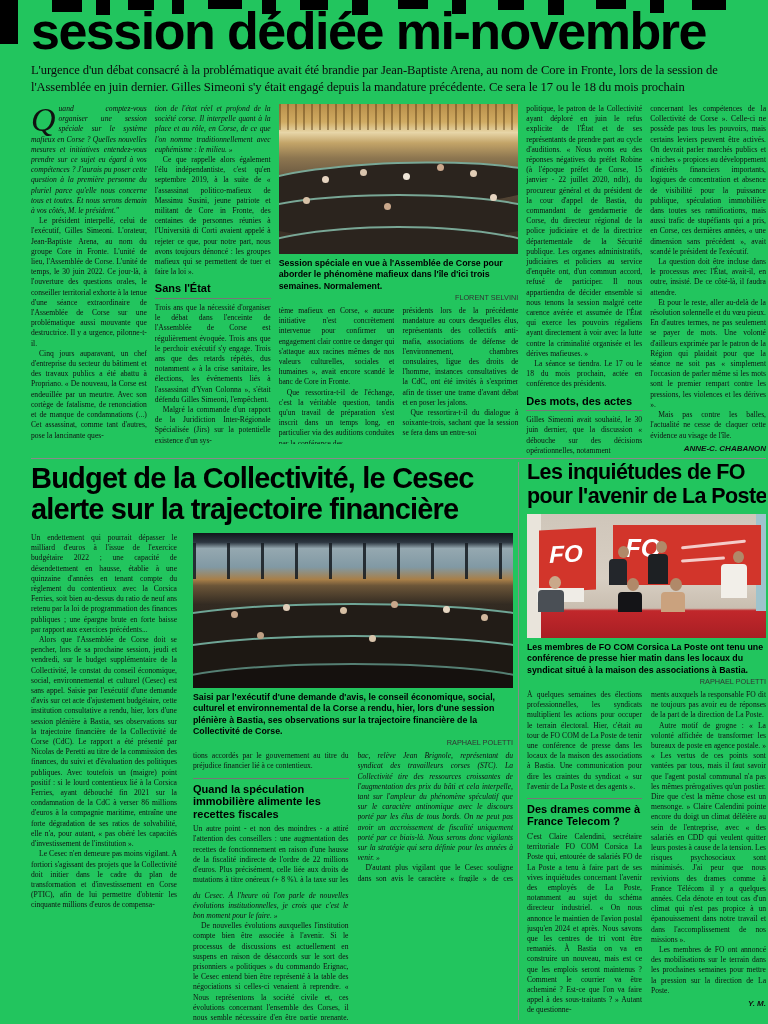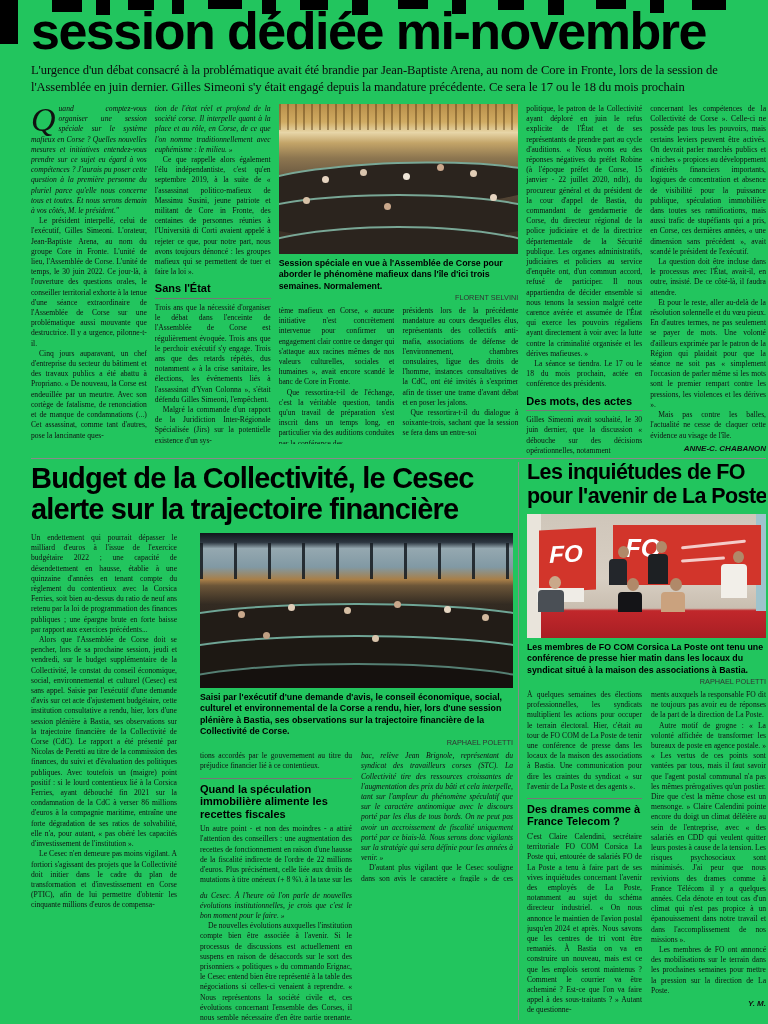--- a/index.html
+++ b/index.html
@@ -33,21 +33,21 @@
   .a1 .col{overflow:hidden;height:352px;}
   .a1-photoblock{grid-column:3/5;overflow:hidden;height:352px;}
   .a1-subcols{display:grid;grid-template-columns:1fr 1fr;gap:8px;margin-top:4px;height:138px;overflow:hidden;}
   
   .hrule{position:absolute;left:31px;width:735px;height:0;border-top:1px solid #8a8a8a;}
   .vrule{position:absolute;width:0;border-left:1px solid #8a8a8a;}
   
   .a2{position:absolute;top:463px;left:31px;width:482px;height:557px;overflow:hidden;}
   .a2 .hl{font-family:"Liberation Sans",sans-serif;font-weight:bold;font-size:29px;line-height:31px;
     letter-spacing:-0.8px;color:#000;white-space:nowrap;}
-  .a2-body{display:flex;gap:23px;margin-top:8px;height:488px;}
+  .a2-body{display:flex;gap:16px;margin-top:8px;height:488px;}
   .a2-c1{width:146px;flex:none;overflow:hidden;}
   .a2-right{flex:1;display:flex;flex-direction:column;overflow:hidden;}
   .a2-subcols{display:grid;grid-template-columns:1fr 1fr;gap:9px;margin-top:4px;flex:1;overflow:hidden;}
   .a2-subcols .col{overflow:hidden;}
   
   .a3{position:absolute;top:460px;left:527px;width:239px;height:560px;overflow:hidden;}
   .a3 .hl{font-family:"Liberation Sans",sans-serif;font-weight:bold;font-size:21.5px;line-height:24px;
     letter-spacing:-0.6px;color:#000;white-space:nowrap;}
   .a3-body{display:grid;grid-template-columns:1fr 1fr;gap:9px;margin-top:4px;height:330px;overflow:hidden;}
   .a3-body .col{overflow:hidden;}

